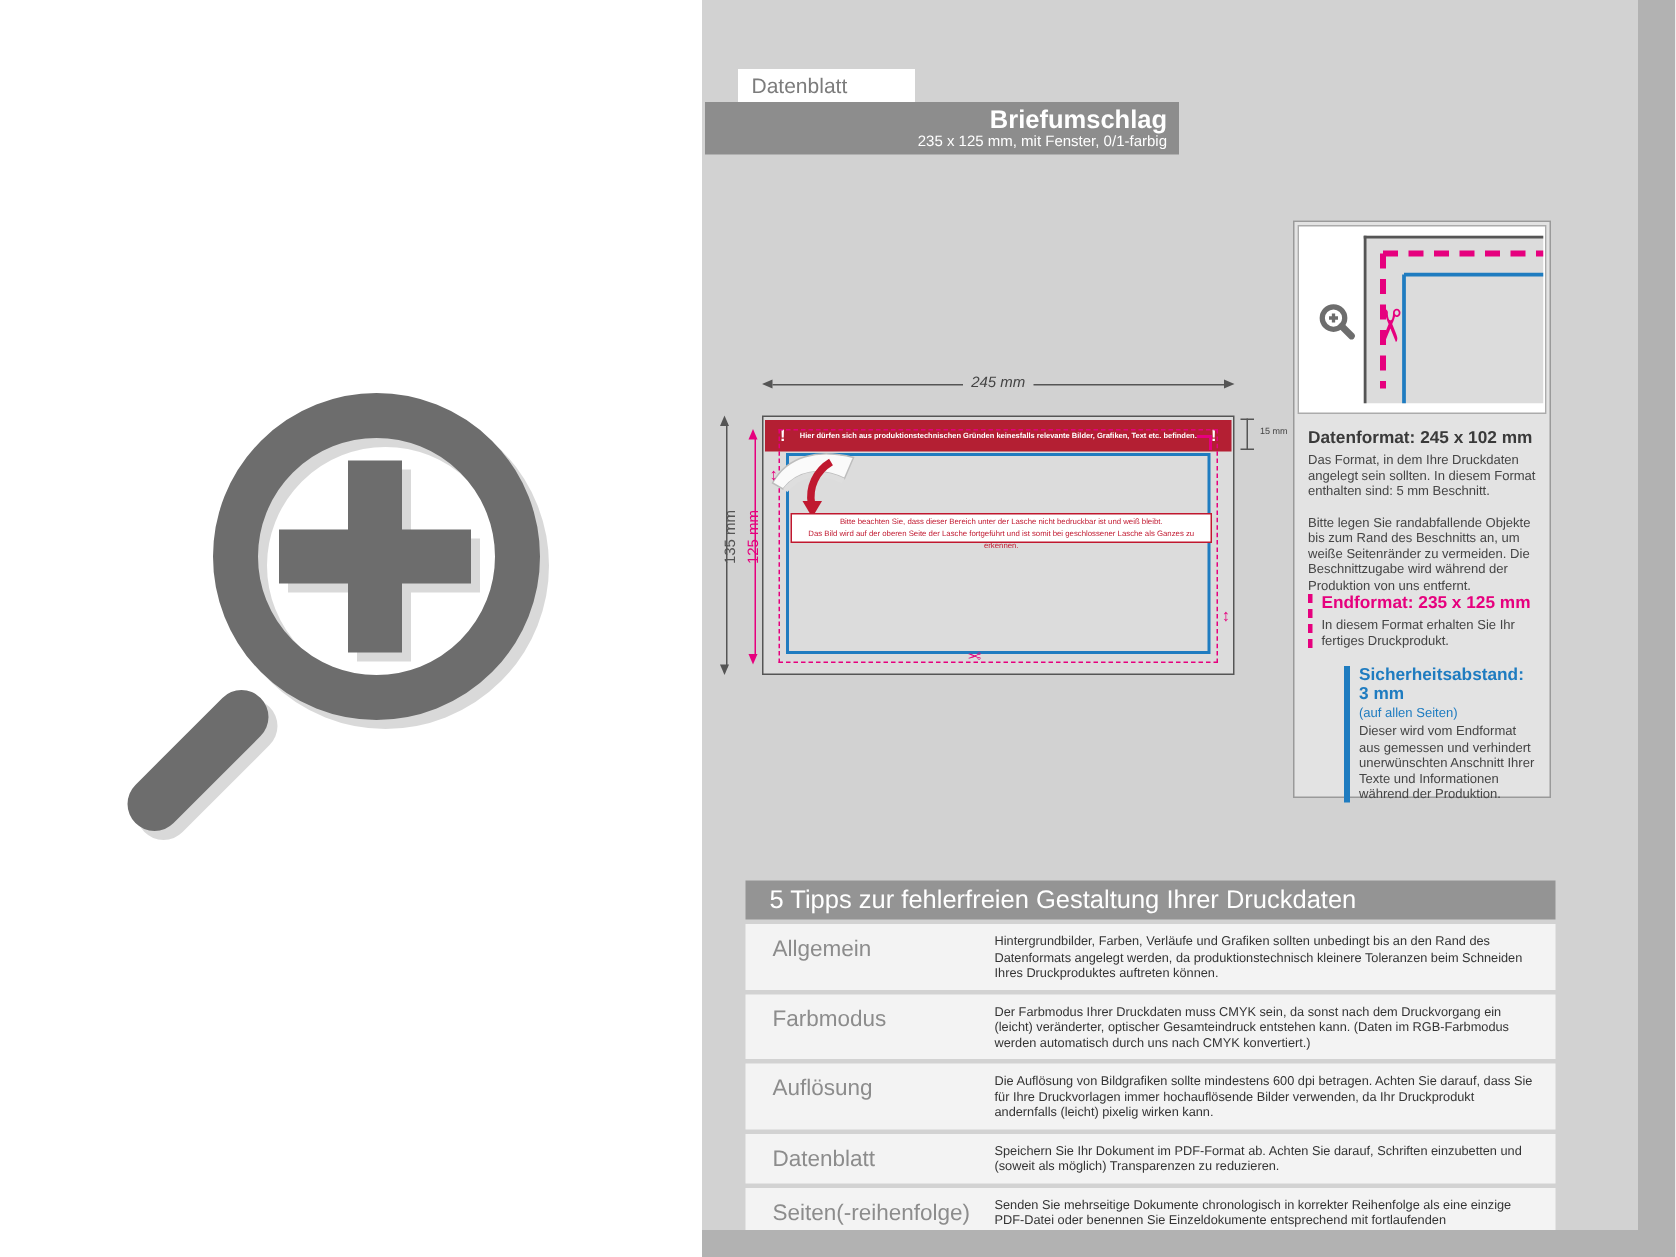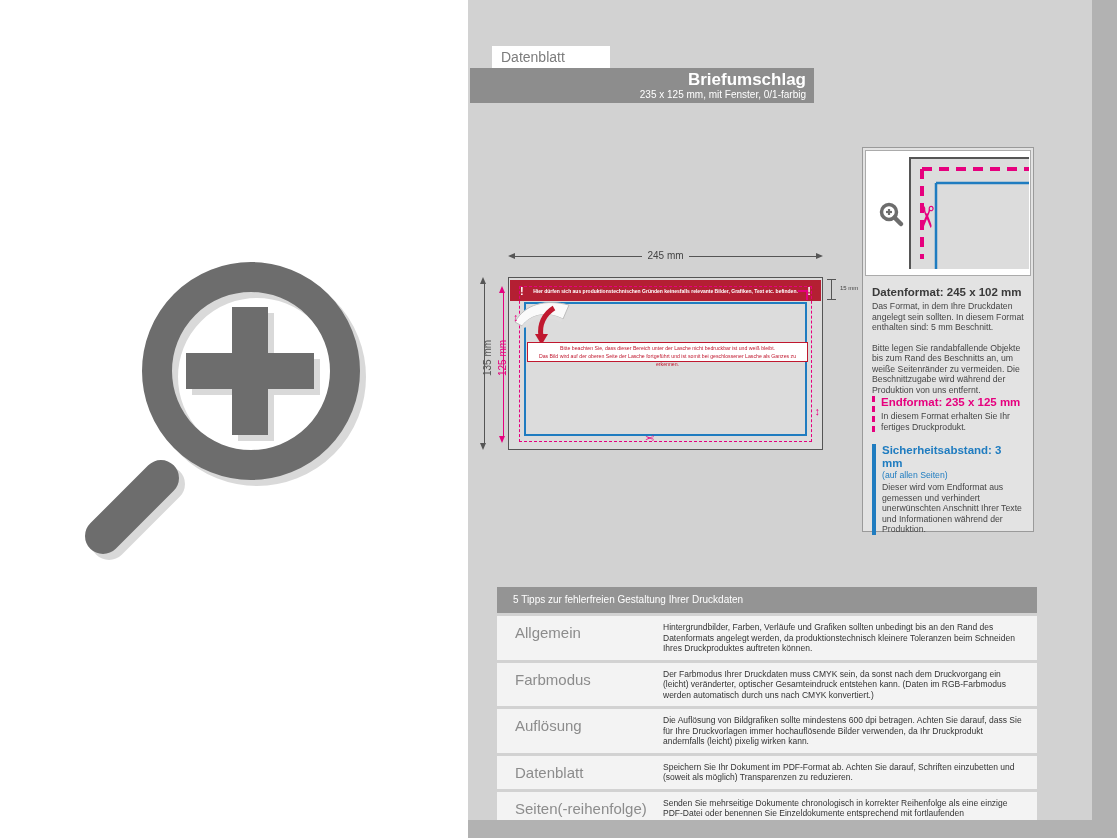--- a/index.html
+++ b/index.html
@@ -13,21 +13,21 @@
   .bigmag .pv{position:absolute;left:132px;top:45px;width:36px;height:128px;background:#6d6d6d;}
   .bigmag .handle{position:absolute;left:14px;top:186px;width:36px;height:118px;border-radius:18px;background:#6d6d6d;transform:rotate(45deg);}
 
   
   .page{position:absolute;left:468px;top:0;width:624px;height:820px;background:#d2d2d2;}
   .band-right{position:absolute;left:1092px;top:0;width:25px;height:838px;background:#b2b2b2;}
   .band-bottom{position:absolute;left:468px;top:820px;width:649px;height:18px;background:#b2b2b2;}
 
   .tab{position:absolute;left:24px;top:46px;width:118px;height:22px;background:#ffffff;color:#7c7c7c;
        font-size:14px;line-height:22px;padding-left:9px;box-sizing:border-box;}
-  .titlebar{position:absolute;left:2px;top:68px;width:344px;height:35px;background:#8d8d8d;color:#ffffff;
+  .titlebar{position:absolute;left:2px;top:68px;width:316px;height:35px;background:#8d8d8d;color:#ffffff;
        text-align:right;box-sizing:border-box;padding:3px 8px 0 0;}
   .titlebar .t1{font-size:17px;font-weight:bold;line-height:18px;}
   .titlebar .t2{font-size:10px;line-height:12px;}
 
   
   .harrow{position:absolute;display:flex;align-items:center;height:12px;}
   .harrow .hl{flex:1;height:1px;background:currentColor;}
   .harrow .ah-l{width:0;height:0;border-top:3.5px solid transparent;border-bottom:3.5px solid transparent;border-right:7px solid currentColor;}
   .harrow .ah-r{width:0;height:0;border-top:3.5px solid transparent;border-bottom:3.5px solid transparent;border-left:7px solid currentColor;}
   .harrow .dimlab{font-size:10px;line-height:12px;padding:0 5px;white-space:nowrap;}
@@ -55,27 +55,27 @@
   .lab15{position:absolute;left:372px;top:285px;font-size:6px;color:#444;white-space:nowrap;}
 
   
   .info{position:absolute;left:394px;top:147px;width:172px;height:385px;background:#e3e3e3;border:1px solid #9a9a9a;box-sizing:border-box;}
   .info .preview{position:absolute;left:2px;top:2px;right:2px;height:126px;background:#ffffff;border:1px solid #ababab;box-sizing:border-box;}
   .info .sections{position:absolute;left:0;top:132px;right:0;bottom:0;padding:6px 9px;box-sizing:border-box;}
   .sec-h{font-size:11.5px;font-weight:bold;color:#3a3a3a;line-height:13px;}
   .sec-p{font-size:8.7px;color:#454545;line-height:10.5px;margin-top:2px;}
   .sec-end{margin-top:1px;border-left:3px dashed #e6007e;padding-left:6px;}
   .sec-end .sec-h{color:#e6007e;}
-  .sec-safe{margin-top:12px;border-left:4px solid #1f7cc0;padding-left:6px;}
+  .sec-safe{margin-top:12px;border-left:4px solid #1f7cc0;padding-left:6px;margin-left:24px;}
   .sec-safe .sec-h{color:#1f7cc0;}
   .sec-safe .sub{font-size:8.7px;color:#1f7cc0;line-height:10px;}
 
   
   .tips{position:absolute;left:29px;top:587px;width:540px;display:flex;flex-direction:column;gap:3px;}
-  .tips-header{height:26px;background:#949494;color:#ffffff;font-size:10px;line-height:26px;padding-left:16px;}
+  .tips-header{height:26px;background:#949494;color:#ffffff;font-size:17px;line-height:26px;padding-left:16px;}
   .tip-row{background:#f3f3f3;display:flex;}
   .tip-label{width:160px;box-sizing:border-box;padding:8px 0 0 18px;font-size:15px;color:#8c8c8c;}
   .tip-text{flex:1;box-sizing:border-box;padding:6px 12px 6px 6px;font-size:8.5px;line-height:10.5px;color:#333;}
 </style>
 </head>
 <body>
 
 <div class="stage">
 
   <div class="left-panel">
@@ -92,21 +92,21 @@
     <div class="tab">Datenblatt</div>
 
     <div class="titlebar">
       <div class="t1">Briefumschlag</div>
       <div class="t2">235 x 125 mm, mit Fenster, 0/1-farbig</div>
     </div>
 
     <div class="harrow" style="left:40px;top:250px;width:315px;color:#555;">
       <div class="ah-l"></div>
         <div class="hl"></div>
-      <div class="dimlab" style="color:#444;">245 mm</div>
+      <div class="dimlab" style="color:#444;font-style:italic;">245 mm</div>
       <div class="hl"></div>
         <div class="ah-r"></div>
     </div>
     <div class="harrow" style="left:50px;top:277px;width:295px;color:#e6007e;">
       <div class="ah-l"></div>
         <div class="hl"></div>
       <div class="dimlab">235 mm</div>
       <div class="hl"></div>
         <div class="ah-r"></div>
     </div>

